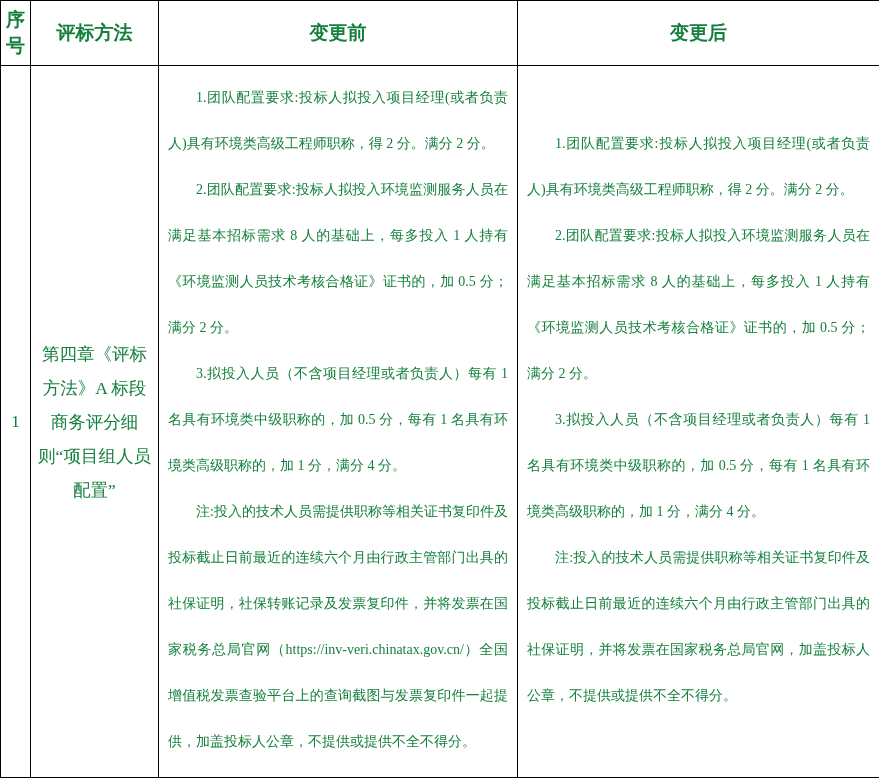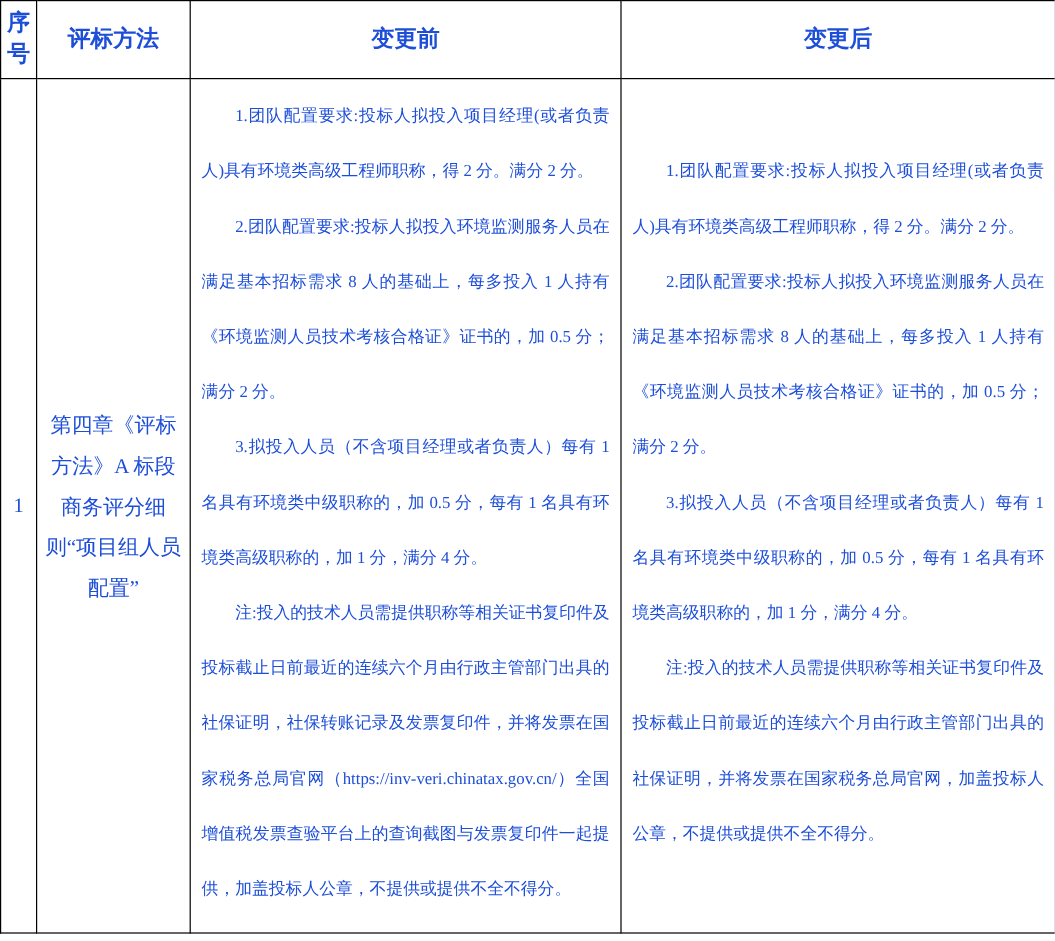--- a/index.html
+++ b/index.html
@@ -7,21 +7,21 @@
     padding: 0;
     background: #ffffff;
   }
   #viewport {
     position: relative;
     width: 879px;
     height: 784px;
     overflow: hidden;
     background: #ffffff;
     font-family: "Liberation Serif", "DejaVu Serif", serif;
-    color: #1d4ed8;
+    color: #15803d;
   }
   table.change-table {
     border-collapse: collapse;
     table-layout: fixed;
     width: 879px;
     margin: 0;
   }
   table.change-table col.c1 { width: 30px; }
   table.change-table col.c2 { width: 128px; }
   table.change-table col.c3 { width: 359px; }

